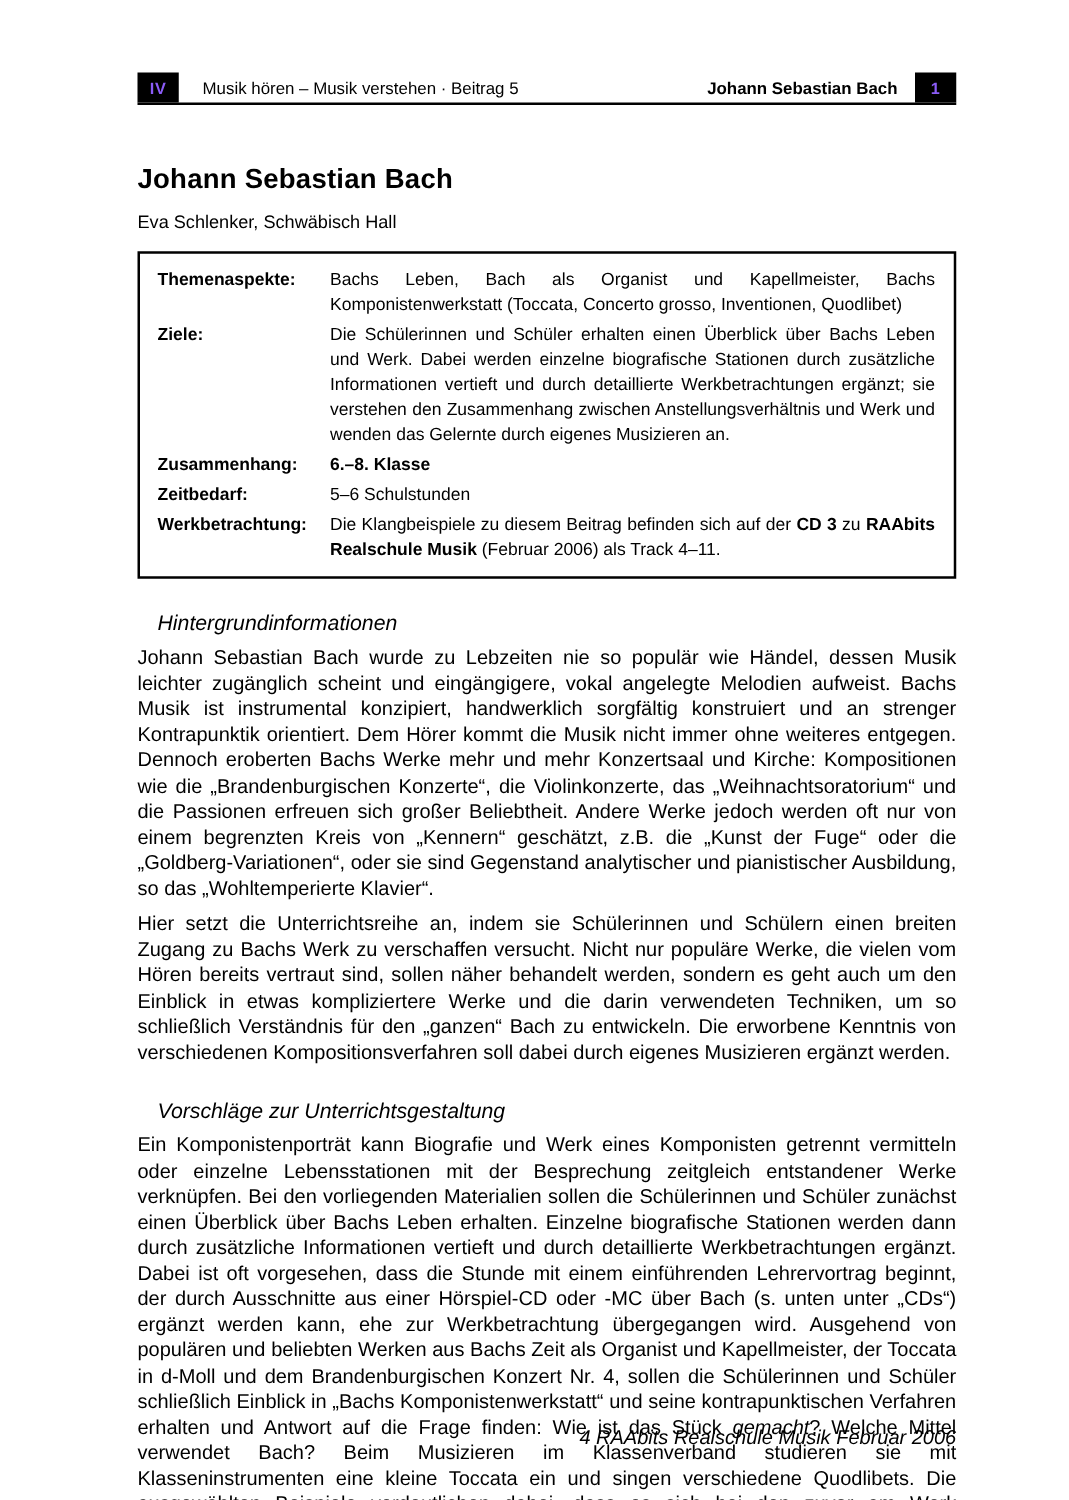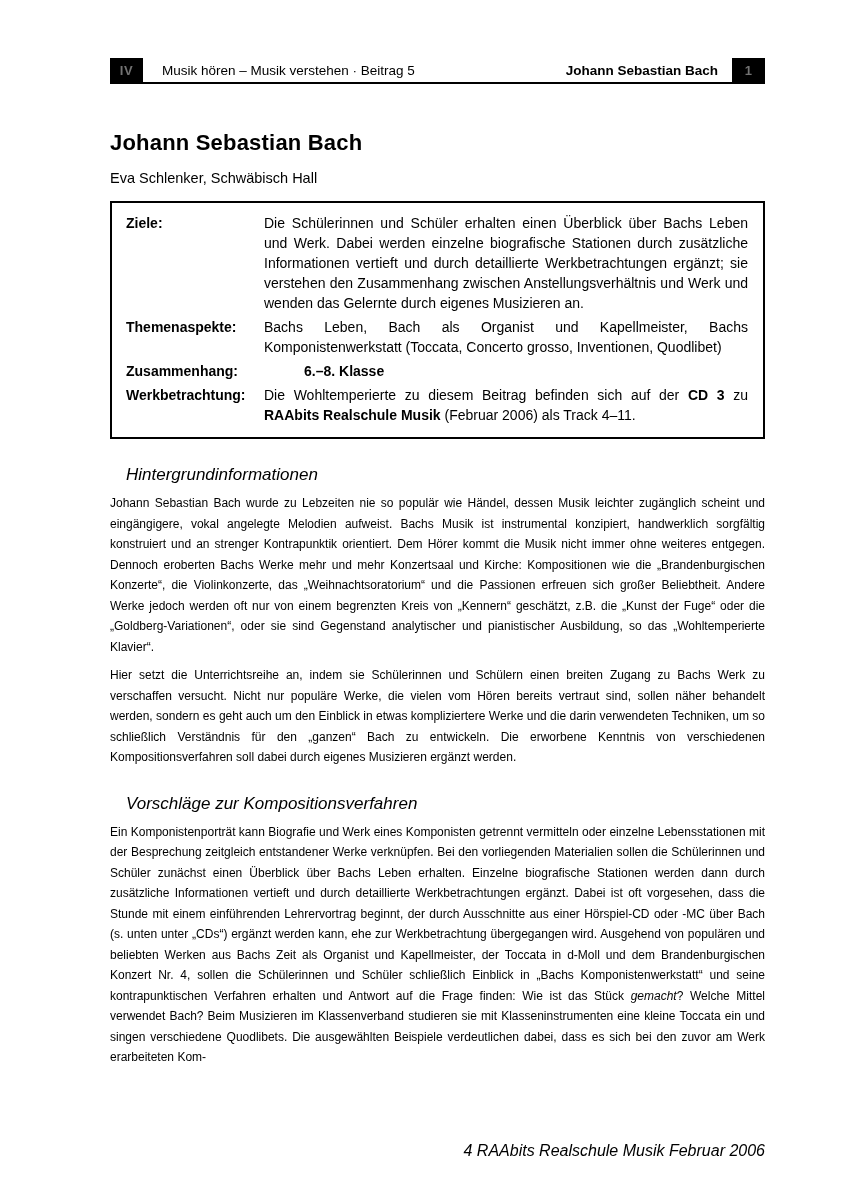--- a/index.html
+++ b/index.html
@@ -11,21 +11,21 @@
   }
   .sheet { position: absolute; top: 0; left: 0; width: 855px; height: 1200px; overflow: hidden; }
   .content { padding: 58px 90px 0 110px; }
 
   
   .header {
     display: flex; align-items: stretch; height: 24px;
     border-bottom: 2px solid #000;
   }
   .badge {
-    background: #000; color: #737373; font-weight: bold; font-size: 13px;
+    background: #000; color: #8b5cf6; font-weight: bold; font-size: 13px;
     width: 33px; display: flex; align-items: center; justify-content: center;
     letter-spacing: 0.5px;
   }
   .h-left { margin-left: 19px; font-weight: normal; font-size: 13.5px; display: flex; align-items: center; }
   .spacer { flex: 1; }
   .h-right { margin-right: 14px; font-weight: bold; font-size: 13.5px; display: flex; align-items: center; }
 
   
   h1.page-title { font-size: 22px; font-weight: bold; margin: 46px 0 0 0; letter-spacing: 0.2px; }
   .author { font-size: 14.5px; margin-top: 14px; }
@@ -39,21 +39,21 @@
   .info-row:first-child { margin-top: 0; }
   .info-label { width: 138px; flex-shrink: 0; font-weight: bold; font-size: 14px; line-height: 20px; }
   .info-value { flex: 1; font-size: 14px; line-height: 20px; text-align: justify; hyphens: auto; }
 
   
   .section-heading {
     font-style: italic; font-size: 17px; font-weight: normal;
     margin: 26px 0 0 16px;
   }
   .para {
-    font-size: 12px; line-height: 20.5px; text-align: justify;
+    font-size: 16px; line-height: 20.5px; text-align: justify;
     margin: 8px 0 0 0; hyphens: auto;
   }
 
   
   .footer {
     position: absolute; right: 90px; bottom: 40px;
     font-style: italic; font-size: 16px;
   }
 </style>
 </head>
@@ -68,44 +68,48 @@
       <div class="spacer"></div>
       <div class="h-right">Johann Sebastian Bach</div>
       <div class="badge">1</div>
     </div>
 
     <h1 class="page-title">Johann Sebastian Bach</h1>
     <div class="author">Eva Schlenker, Schwäbisch Hall</div>
 
     <div class="info-box">
       <div class="info-row">
+        <div class="info-label">Themenaspekte:</div>
+        <div class="info-value"><span>Bachs Leben, Bach als Organist und Kapellmeister, Bachs Komponistenwerkstatt (Toccata, Concerto grosso, Inventionen, Quodlibet)</span></div>
+      </div>
+      <div class="info-row">
         <div class="info-label">Ziele:</div>
         <div class="info-value"><span>Die Schülerinnen und Schüler erhalten einen Überblick über Bachs Leben und Werk. Dabei werden einzelne biografische Stationen durch zusätzliche Informationen vertieft und durch detaillierte Werkbetrachtungen ergänzt; sie verstehen den Zusammenhang zwischen Anstellungsverhältnis und Werk und wenden das Gelernte durch eigenes Musizieren an.</span></div>
       </div>
       <div class="info-row">
-        <div class="info-label">Themenaspekte:</div>
-        <div class="info-value"><span>Bachs Leben, Bach als Organist und Kapellmeister, Bachs Komponistenwerkstatt (Toccata, Concerto grosso, Inventionen, Quodlibet)</span></div>
+        <div class="info-label">Zusammenhang:</div>
+        <div class="info-value"><span style="font-weight: bold;">6.–8. Klasse</span></div>
       </div>
       <div class="info-row">
-        <div class="info-label">Zusammenhang:</div>
-        <div class="info-value"><span style="font-weight: bold; margin-left: 40px;">6.–8. Klasse</span></div>
+        <div class="info-label">Zeitbedarf:</div>
+        <div class="info-value"><span>5–6 Schulstunden</span></div>
       </div>
       <div class="info-row">
         <div class="info-label">Werkbetrachtung:</div>
-        <div class="info-value"><span>Die Wohltemperierte zu diesem Beitrag befinden sich auf der </span><span style="font-weight: bold;">CD 3</span><span> zu </span><span style="font-weight: bold;">RAAbits Realschule Musik</span><span> (Februar 2006) als Track 4–11.</span></div>
+        <div class="info-value"><span>Die Klangbeispiele zu diesem Beitrag befinden sich auf der </span><span style="font-weight: bold;">CD 3</span><span> zu </span><span style="font-weight: bold;">RAAbits Realschule Musik</span><span> (Februar 2006) als Track 4–11.</span></div>
       </div>
     </div>
 
     <div class="section">
       <div class="section-heading">Hintergrundinformationen</div>
       <p class="para"><span>Johann Sebastian Bach wurde zu Lebzeiten nie so populär wie Händel, dessen Musik leichter zugänglich scheint und eingängigere, vokal angelegte Melodien aufweist. Bachs Musik ist instrumental konzipiert, handwerklich sorgfältig konstruiert und an strenger Kontrapunktik orientiert. Dem Hörer kommt die Musik nicht immer ohne weiteres entgegen. Dennoch eroberten Bachs Werke mehr und mehr Konzertsaal und Kirche: Kompositionen wie die „Brandenburgischen Konzerte“, die Violinkonzerte, das „Weihnachtsoratorium“ und die Passionen erfreuen sich großer Beliebtheit. Andere Werke jedoch werden oft nur von einem begrenzten Kreis von „Kennern“ geschätzt, z.B. die „Kunst der Fuge“ oder die „Goldberg-Variationen“, oder sie sind Gegenstand analytischer und pianistischer Ausbildung, so das „Wohltemperierte Klavier“.</span></p>
       <p class="para"><span>Hier setzt die Unterrichtsreihe an, indem sie Schülerinnen und Schülern einen breiten Zugang zu Bachs Werk zu verschaffen versucht. Nicht nur populäre Werke, die vielen vom Hören bereits vertraut sind, sollen näher behandelt werden, sondern es geht auch um den Einblick in etwas kompliziertere Werke und die darin verwendeten Techniken, um so schließlich Verständnis für den „ganzen“ Bach zu entwickeln. Die erworbene Kenntnis von verschiedenen Kompositionsverfahren soll dabei durch eigenes Musizieren ergänzt werden.</span></p>
     </div>
 
     <div class="section">
-      <div class="section-heading">Vorschläge zur Kompositionsverfahren</div>
+      <div class="section-heading">Vorschläge zur Unterrichtsgestaltung</div>
       <p class="para"><span>Ein Komponistenporträt kann Biografie und Werk eines Komponisten getrennt vermitteln oder einzelne Lebensstationen mit der Besprechung zeitgleich entstandener Werke verknüpfen. Bei den vorliegenden Materialien sollen die Schülerinnen und Schüler zunächst einen Überblick über Bachs Leben erhalten. Einzelne biografische Stationen werden dann durch zusätzliche Informationen vertieft und durch detaillierte Werkbetrachtungen ergänzt. Dabei ist oft vorgesehen, dass die Stunde mit einem einführenden Lehrervortrag beginnt, der durch Ausschnitte aus einer Hörspiel-CD oder -MC über Bach (s. unten unter „CDs“) ergänzt werden kann, ehe zur Werkbetrachtung übergegangen wird. Ausgehend von populären und beliebten Werken aus Bachs Zeit als Organist und Kapellmeister, der Toccata in d-Moll und dem Brandenburgischen Konzert Nr. 4, sollen die Schülerinnen und Schüler schließlich Einblick in „Bachs Komponistenwerkstatt“ und seine kontrapunktischen Verfahren erhalten und Antwort auf die Frage finden: Wie ist das Stück </span><span style="font-style: italic;">gemacht</span><span>? Welche Mittel verwendet Bach? Beim Musizieren im Klassenverband studieren sie mit Klasseninstrumenten eine kleine Toccata ein und singen verschiedene Quodlibets. Die ausgewählten Beispiele verdeutlichen dabei, dass es sich bei den zuvor am Werk erarbeiteten Kom-</span></p>
     </div>
 
   </div>
 
   <div class="footer">4 RAAbits Realschule Musik Februar 2006</div>
 </div>
 
 </body></html>

